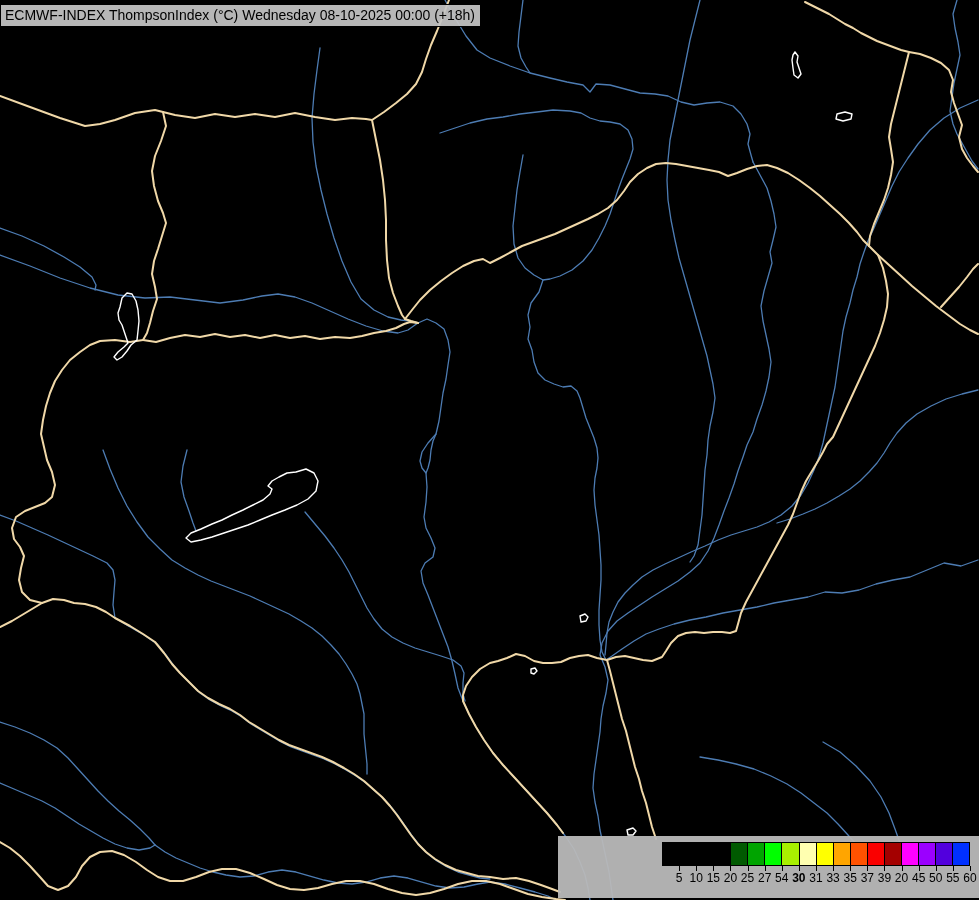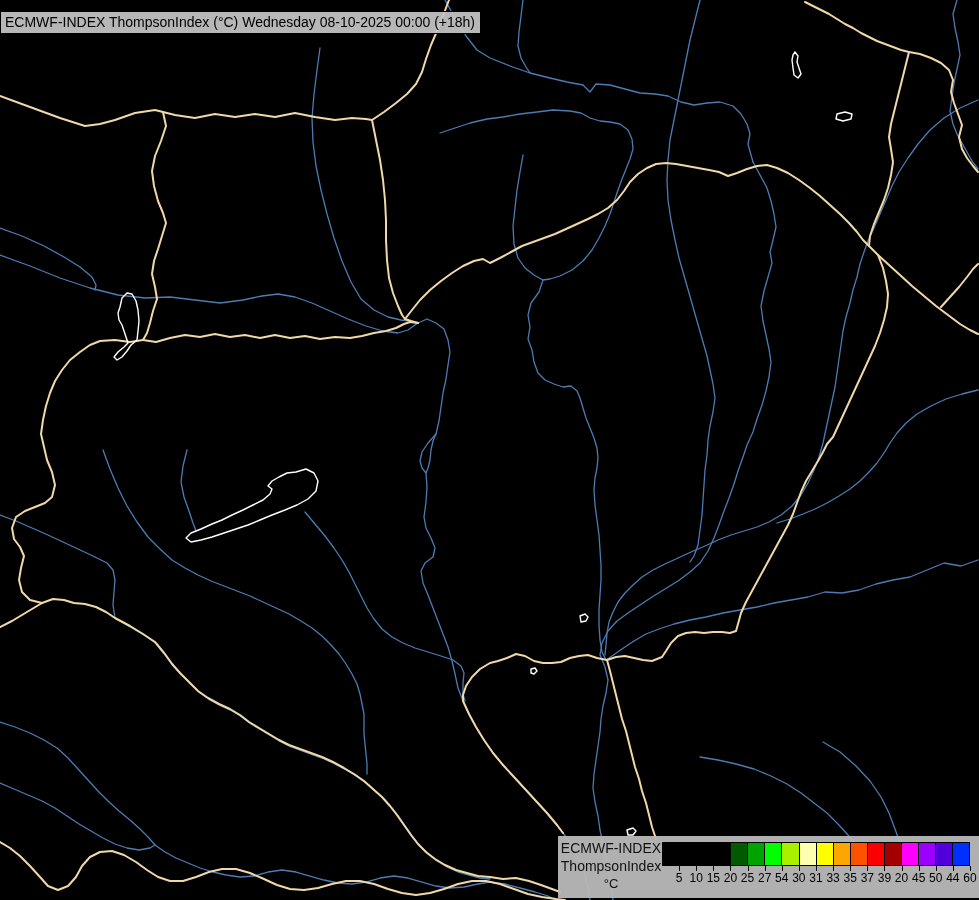--- a/index.html
+++ b/index.html
@@ -3,21 +3,21 @@
 <meta charset="utf-8">
 <style>
   html,body{margin:0;padding:0;background:#222;}
   #stage{position:relative;width:979px;height:900px;background:#000;overflow:hidden;
          font-family:"Liberation Sans","DejaVu Sans",sans-serif;}
   #map-svg{position:absolute;left:0;top:0;}
   .title-box{position:absolute;left:0;box-sizing:border-box;height:23px;
              background:rgba(197,197,197,0.93);border:1px solid #000;
              font-size:14px;line-height:21px;color:#000;padding:0 5px 0 4px;
              white-space:nowrap;}
-  #title1{top:11px;}
+  #title1{top:4px;}
   #title2{top:22px;}
   #legend{position:absolute;left:558px;top:836px;width:421px;height:62px;
           background:rgba(185,185,185,0.95);}
   #legend-textcol{position:absolute;left:0;top:3px;width:106px;text-align:center;color:#111;}
   #legend-title{font-size:14px;line-height:18px;}
   #legend-subtitle{font-size:14px;line-height:18px;}
   #legend-unit{font-size:13px;line-height:17px;}
   #legend-bar{position:absolute;left:104px;top:6px;width:308px;height:24px;
               box-sizing:border-box;border:1px solid #000;display:flex;background:#000;}
   .legend-cell{flex:1 1 0;border-right:1px solid #000;}
@@ -85,25 +85,20 @@
       <polyline points="795,52 798,56 797,62 799,68 801,74 798,78 794,75 793,68 792,60 793,55 795,52" class="lake"></polyline>
       <polyline points="837,114 845,112 852,114 851,119 843,121 836,119 837,114" class="lake"></polyline>
       <polyline points="580,616 585,614 588,617 586,621 581,622 580,616" class="lake"></polyline>
       <polyline points="531,669 535,668 537,671 534,674 531,673 531,669" class="lake"></polyline>
       <polyline points="627,830 633,828 636,831 633,835 628,835 627,830" class="lake"></polyline>
     </svg>
 
   <div id="title1" class="title-box">ECMWF-INDEX ThompsonIndex (°C) Wednesday 08-10-2025 00:00 (+18h)</div>
 
   <div id="legend">
-    <div id="legend-textcol">
-      <div id="legend-title">ECMWF-INDEX</div>
-      <div id="legend-subtitle">ThompsonIndex</div>
-      <div id="legend-unit">°C</div>
-    </div>
     <div id="legend-bar">
         <div class="legend-cell" style="background: rgb(0, 0, 0);"></div>
         <div class="legend-cell" style="background: rgb(0, 0, 0);"></div>
         <div class="legend-cell" style="background: rgb(0, 0, 0);"></div>
         <div class="legend-cell" style="background: rgb(0, 0, 0);"></div>
         <div class="legend-cell" style="background: rgb(0, 90, 0);"></div>
         <div class="legend-cell" style="background: rgb(0, 164, 0);"></div>
         <div class="legend-cell" style="background: rgb(0, 255, 0);"></div>
         <div class="legend-cell" style="background: rgb(168, 240, 0);"></div>
         <div class="legend-cell" style="background: rgb(255, 255, 176);"></div>
@@ -138,27 +133,27 @@
         <div class="legend-tick" style="left: 100%;"></div>
       </div>
     <div id="legend-labels">
         <div class="legend-label" style="left: 5.55556%;">5</div>
         <div class="legend-label" style="left: 11.1111%;">10</div>
         <div class="legend-label" style="left: 16.6667%;">15</div>
         <div class="legend-label" style="left: 22.2222%;">20</div>
         <div class="legend-label" style="left: 27.7778%;">25</div>
         <div class="legend-label" style="left: 33.3333%;">27</div>
         <div class="legend-label" style="left: 38.8889%;">54</div>
-        <div class="legend-label" style="left: 44.4444%;">30</div>
+        <div class="legend-label" style="left: 44.4444%; font-weight: bold;">30</div>
         <div class="legend-label" style="left: 50%;">31</div>
         <div class="legend-label" style="left: 55.5556%;">33</div>
         <div class="legend-label" style="left: 61.1111%; text-align: right;">35</div>
         <div class="legend-label" style="left: 66.6667%;">37</div>
         <div class="legend-label" style="left: 72.2222%;">39</div>
         <div class="legend-label" style="left: 77.7778%;">20</div>
         <div class="legend-label" style="left: 83.3333%;">45</div>
         <div class="legend-label" style="left: 88.8889%;">50</div>
-        <div class="legend-label" style="left: 94.4444%;">44</div>
+        <div class="legend-label" style="left: 94.4444%;">55</div>
         <div class="legend-label" style="left: 100%;">60</div>
       </div>
   </div>
 
 </div>
 
 </body></html>

